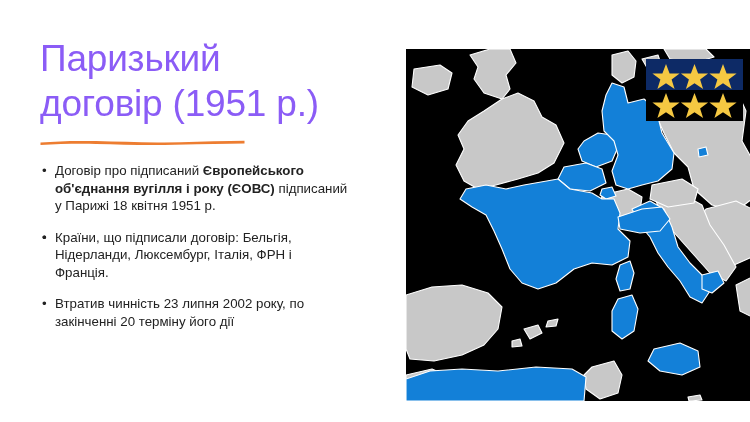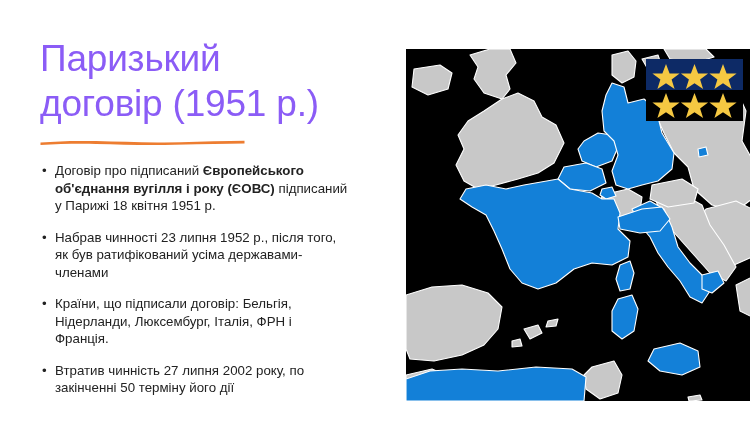--- a/index.html
+++ b/index.html
@@ -118,29 +118,28 @@
     </svg>
   </div>
 
   <ul class="bullets">
     <li class="bullet-item">
       <span class="bullet-marker">•</span>
       <span class="bullet-text"><span>Договір про підписаний </span><b>Європейського об'єднання вугілля і року (ЄОВС)</b><span> підписаний у Парижі 18 квітня 1951 р.</span></span>
     </li>
     <li class="bullet-item">
       <span class="bullet-marker">•</span>
-      <span class="bullet-text">Набрав чинності  23 липня 1952 р., після того, як був ратифікований усіма державами-членами</span>
     </li>
     <li class="bullet-item">
       <span class="bullet-marker">•</span>
       <span class="bullet-text">Країни, що підписали договір: Бельгія, Нідерланди, Люксембург, Італія, ФРН і Франція.</span>
     </li>
     <li class="bullet-item">
       <span class="bullet-marker">•</span>
-      <span class="bullet-text">Втратив чинність 27 липня 2002 року, по закінченні 50 терміну його дії</span>
+      <span class="bullet-text">Втратив чинність 23 липня 2002 року, по закінченні 20 терміну його дії</span>
     </li>
   </ul>
 
   <figure class="map-figure">
     <svg viewBox="0 0 347 352" aria-hidden="true">
 
       <rect x="0" y="0" width="347" height="352" fill="#000000"></rect>
 
       <g stroke="#FFFFFF" stroke-width="1.1" stroke-linejoin="round">
 

